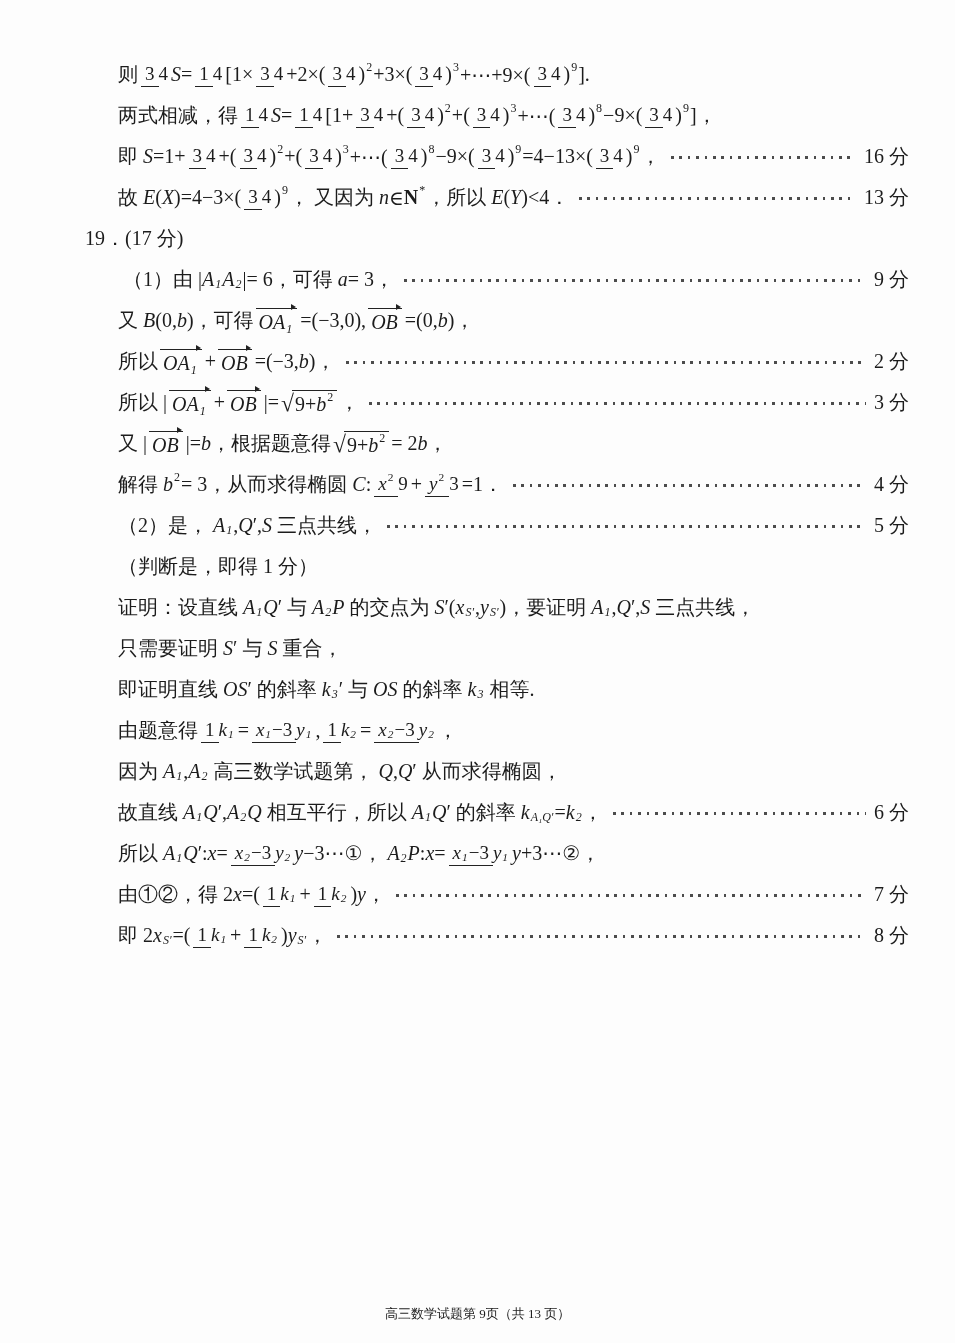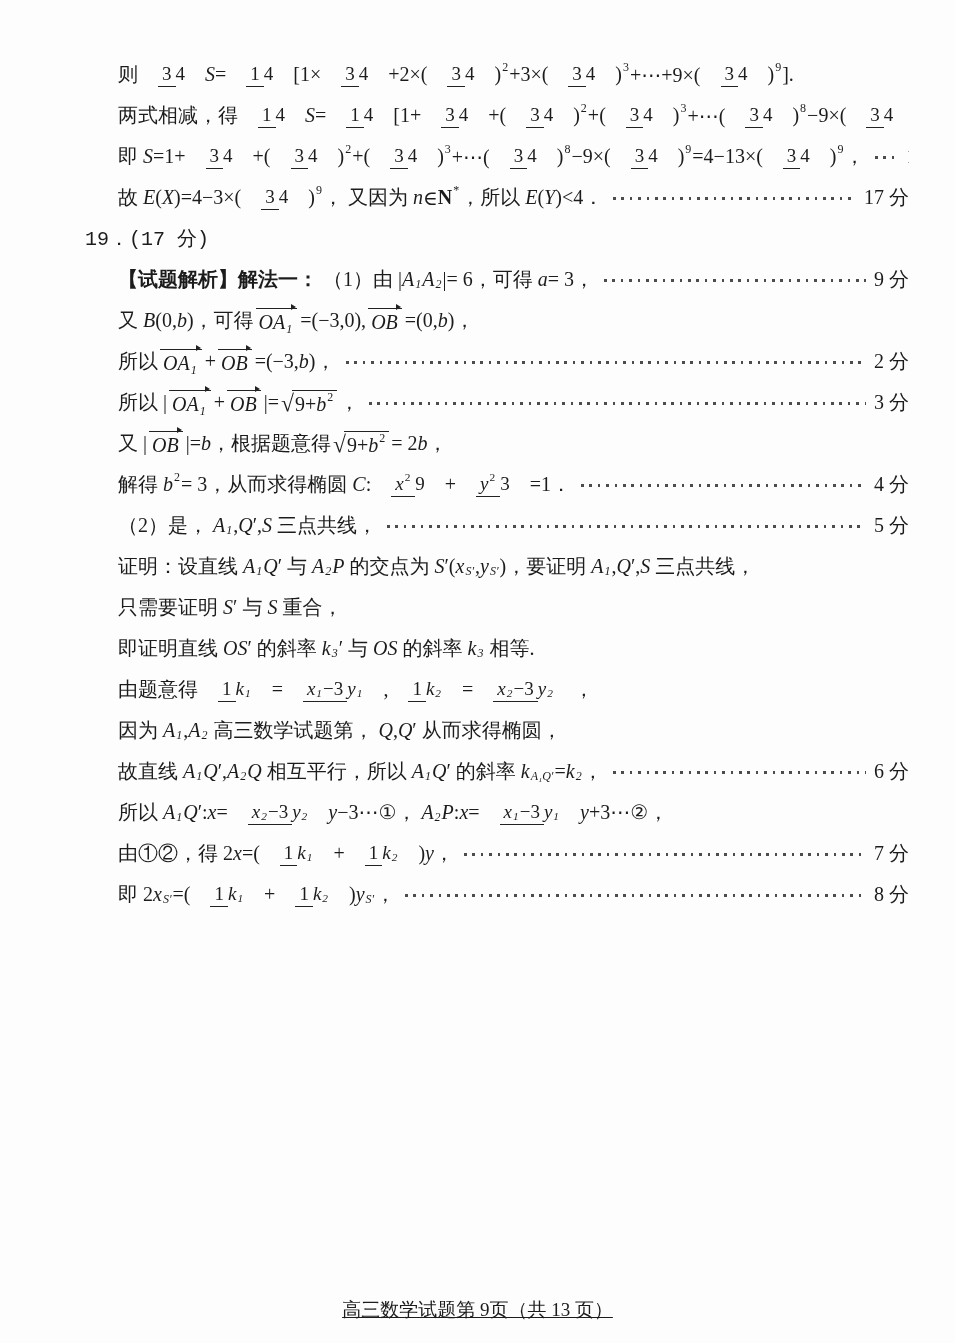--- a/index.html
+++ b/index.html
@@ -1,70 +1,70 @@
 <!DOCTYPE html>
 <html><head>
 <meta charset="utf-8">
 <style>
   html,body{margin:0;padding:0;background:#e8e8e8;}
   .page{position:relative;width:955px;height:1343px;background:#fdfdfd;overflow:hidden;
         font-family:"Liberation Serif","DejaVu Serif",serif;color:#1c1c1c;}
   .content{padding:50px 46px 0 118px;}
   .line{display:flex;align-items:center;font-size:20px;margin:8px 0;min-height:33px;overflow:hidden;}
-  .line.outdent{margin-left:-33px;font-family:Liberation Mono, monospace;}
+  .line.outdent{margin-left:-33px;}
   .expr{display:inline-flex;align-items:center;white-space:pre;flex:0 0 auto;max-width:100%;}
   .expr>span{display:inline-block;white-space:pre;}
   .zh{font-style:normal;}
   .math{font-style:italic;font-family:"Liberation Serif","DejaVu Serif",serif;}
   .bold{font-weight:bold;}
   .sup{font-size:0.60em;position:relative;top:-0.55em;margin:0 1px;}
   .sub{font-size:0.60em;position:relative;top:0.38em;margin:0 1px;font-style:italic;}
-  .frac{display:inline-flex;flex-direction:column;align-items:center;margin:0 20px;
+  .frac{display:inline-flex;flex-direction:column;align-items:center;margin:0 3px;
         line-height:1.12;font-size:0.95em;vertical-align:middle;}
   .frac .fn{border-bottom:1.5px solid #222;padding:0 4px 1px;display:inline-flex;align-items:center;}
   .frac .fd{padding-top:1px;display:inline-flex;align-items:center;}
   .vec{position:relative;display:inline-flex;align-items:center;border-top:1.5px solid #222;
        padding:2px 4px 0 3px;margin:0 3px 0 2px;text-align:center;}
   .vec::after{content:"";position:absolute;top:-5px;right:-2px;
        border:3.2px solid transparent;border-left:5.5px solid #222;}
   .sqrt{display:inline-flex;align-items:flex-start;margin:0 2px;}
   .sqrt .rsign{font-size:1.18em;line-height:1.05;font-style:normal;}
   .sqrt .rbody{border-top:1.5px solid #222;margin-left:-2px;padding:2px 3px 0;
        display:inline-flex;align-items:center;}
   .leader{flex:1 1 auto;height:3px;margin:2px 8px 0 10px;align-self:center;min-width:24px;
        background:repeating-linear-gradient(90deg,#4c4c4c 0 2.6px,transparent 2.6px 8.4px);}
   .score{white-space:nowrap;flex:0 0 auto;}
-  .footer{position:absolute;left:0;right:0;bottom:20px;text-align:center;font-size:19px;text-decoration:underline;}
+  .footer{position:absolute;left:0;right:0;bottom:20px;text-align:center;font-size:13px;}
 </style>
 </head>
 <body>
 
 <div class="page">
   <div class="content" id="doc-body">
       <div class="line">
         <span class="expr"><span class="zh">则</span><span class="frac"><span class="fn">3</span><span class="fd">4</span></span><span class="math">S</span><span class="zh">=</span><span class="frac"><span class="fn">1</span><span class="fd">4</span></span><span class="zh">[1×</span><span class="frac"><span class="fn">3</span><span class="fd">4</span></span><span class="zh">+2×(</span><span class="frac"><span class="fn">3</span><span class="fd">4</span></span><span class="zh">)</span><span class="sup">2</span><span class="zh">+3×(</span><span class="frac"><span class="fn">3</span><span class="fd">4</span></span><span class="zh">)</span><span class="sup">3</span><span class="zh">+⋯+9×(</span><span class="frac"><span class="fn">3</span><span class="fd">4</span></span><span class="zh">)</span><span class="sup">9</span><span class="zh">].</span></span>
       </div>
       <div class="line">
         <span class="expr"><span class="zh">两式相减，得</span><span class="frac"><span class="fn">1</span><span class="fd">4</span></span><span class="math">S</span><span class="zh">=</span><span class="frac"><span class="fn">1</span><span class="fd">4</span></span><span class="zh">[1+</span><span class="frac"><span class="fn">3</span><span class="fd">4</span></span><span class="zh">+(</span><span class="frac"><span class="fn">3</span><span class="fd">4</span></span><span class="zh">)</span><span class="sup">2</span><span class="zh">+(</span><span class="frac"><span class="fn">3</span><span class="fd">4</span></span><span class="zh">)</span><span class="sup">3</span><span class="zh">+⋯(</span><span class="frac"><span class="fn">3</span><span class="fd">4</span></span><span class="zh">)</span><span class="sup">8</span><span class="zh">−9×(</span><span class="frac"><span class="fn">3</span><span class="fd">4</span></span><span class="zh">)</span><span class="sup">9</span><span class="zh">]，</span></span>
       </div>
       <div class="line">
         <span class="expr"><span class="zh">即 </span><span class="math">S</span><span class="zh">=1+</span><span class="frac"><span class="fn">3</span><span class="fd">4</span></span><span class="zh">+(</span><span class="frac"><span class="fn">3</span><span class="fd">4</span></span><span class="zh">)</span><span class="sup">2</span><span class="zh">+(</span><span class="frac"><span class="fn">3</span><span class="fd">4</span></span><span class="zh">)</span><span class="sup">3</span><span class="zh">+⋯(</span><span class="frac"><span class="fn">3</span><span class="fd">4</span></span><span class="zh">)</span><span class="sup">8</span><span class="zh">−9×(</span><span class="frac"><span class="fn">3</span><span class="fd">4</span></span><span class="zh">)</span><span class="sup">9</span><span class="zh">=4−13×(</span><span class="frac"><span class="fn">3</span><span class="fd">4</span></span><span class="zh">)</span><span class="sup">9</span><span class="zh">，</span></span>
         <span class="leader"></span>
         <span class="score">16 分</span>
       </div>
       <div class="line">
         <span class="expr"><span class="zh">故 </span><span class="math">E</span><span class="zh">(</span><span class="math">X</span><span class="zh">)=4−3×(</span><span class="frac"><span class="fn">3</span><span class="fd">4</span></span><span class="zh">)</span><span class="sup">9</span><span class="zh">， 又因为 </span><span class="math">n</span><span class="zh">∈</span><span class="zh bold">N</span><span class="sup">*</span><span class="zh">，所以 </span><span class="math">E</span><span class="zh">(</span><span class="math">Y</span><span class="zh">)&lt;4．</span></span>
         <span class="leader"></span>
-        <span class="score">17 分</span>
+        <span class="score">13 分</span>
       </div>
       <div class="line outdent">
         <span class="expr"><span class="zh">19．(17 分)</span></span>
       </div>
       <div class="line">
-        <span class="expr"><span class="zh bold">【试题解析】解法一：</span><span class="zh"> （1）由 |</span><span class="math">A</span><span class="sub">1</span><span class="math">A</span><span class="sub">2</span><span class="zh">|= 6，可得 </span><span class="math">a</span><span class="zh">= 3，</span></span>
+        <span class="expr"><span class="zh"> （1）由 |</span><span class="math">A</span><span class="sub">1</span><span class="math">A</span><span class="sub">2</span><span class="zh">|= 6，可得 </span><span class="math">a</span><span class="zh">= 3，</span></span>
         <span class="leader"></span>
         <span class="score">9 分</span>
       </div>
       <div class="line">
         <span class="expr"><span class="zh">又 </span><span class="math">B</span><span class="zh">(0,</span><span class="math">b</span><span class="zh">)，可得</span><span class="vec"><span class="math">OA</span><span class="sub">1</span></span><span class="zh">=(−3,0),</span><span class="vec"><span class="math">OB</span></span><span class="zh">=(0,</span><span class="math">b</span><span class="zh">)，</span></span>
       </div>
       <div class="line">
         <span class="expr"><span class="zh">所以</span><span class="vec"><span class="math">OA</span><span class="sub">1</span></span><span class="zh">+</span><span class="vec"><span class="math">OB</span></span><span class="zh">=(−3,</span><span class="math">b</span><span class="zh">)，</span></span>
         <span class="leader"></span>
         <span class="score">2 分</span>
@@ -79,20 +79,23 @@
       </div>
       <div class="line">
         <span class="expr"><span class="zh">解得 </span><span class="math">b</span><span class="sup">2</span><span class="zh">= 3，从而求得椭圆 </span><span class="math">C</span><span class="zh">:</span><span class="frac"><span class="fn"><span class="math">x</span><span class="sup">2</span></span><span class="fd"><span class="zh">9</span></span></span><span class="zh">+</span><span class="frac"><span class="fn"><span class="math">y</span><span class="sup">2</span></span><span class="fd"><span class="zh">3</span></span></span><span class="zh">=1．</span></span>
         <span class="leader"></span>
         <span class="score">4 分</span>
       </div>
       <div class="line">
         <span class="expr"><span class="zh">（2）是， </span><span class="math">A</span><span class="sub">1</span><span class="zh">,</span><span class="math">Q</span><span class="zh">′,</span><span class="math">S</span><span class="zh"> 三点共线，</span></span>
         <span class="leader"></span>
         <span class="score">5 分</span>
+      </div>
+      <div class="line">
+        <span class="expr"><span class="zh">（判断是，即得 1 分）</span></span>
       </div>
       <div class="line">
         <span class="expr"><span class="zh">证明：设直线 </span><span class="math">A</span><span class="sub">1</span><span class="math">Q</span><span class="zh">′ 与 </span><span class="math">A</span><span class="sub">2</span><span class="math">P</span><span class="zh"> 的交点为 </span><span class="math">S</span><span class="zh">′(</span><span class="math">x</span><span class="sub">S′</span><span class="zh">,</span><span class="math">y</span><span class="sub">S′</span><span class="zh">)，要证明 </span><span class="math">A</span><span class="sub">1</span><span class="zh">,</span><span class="math">Q</span><span class="zh">′,</span><span class="math">S</span><span class="zh"> 三点共线，</span></span>
       </div>
       <div class="line">
         <span class="expr"><span class="zh">只需要证明 </span><span class="math">S</span><span class="zh">′ 与 </span><span class="math">S</span><span class="zh"> 重合，</span></span>
       </div>
       <div class="line">
         <span class="expr"><span class="zh">即证明直线 </span><span class="math">OS</span><span class="zh">′ 的斜率 </span><span class="math">k</span><span class="sub">3</span><span class="zh">′ 与 </span><span class="math">OS</span><span class="zh"> 的斜率 </span><span class="math">k</span><span class="sub">3</span><span class="zh"> 相等.</span></span>
       </div>

